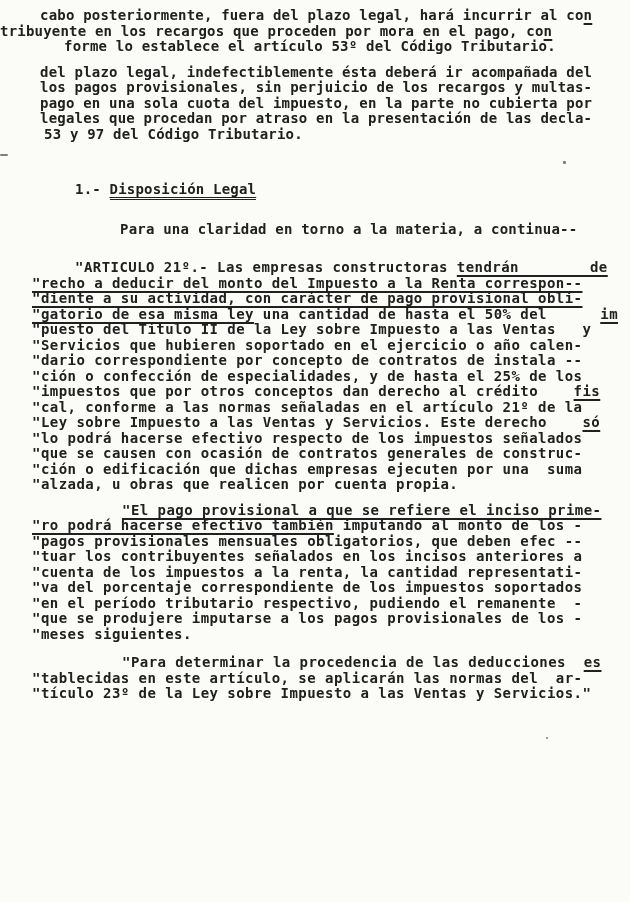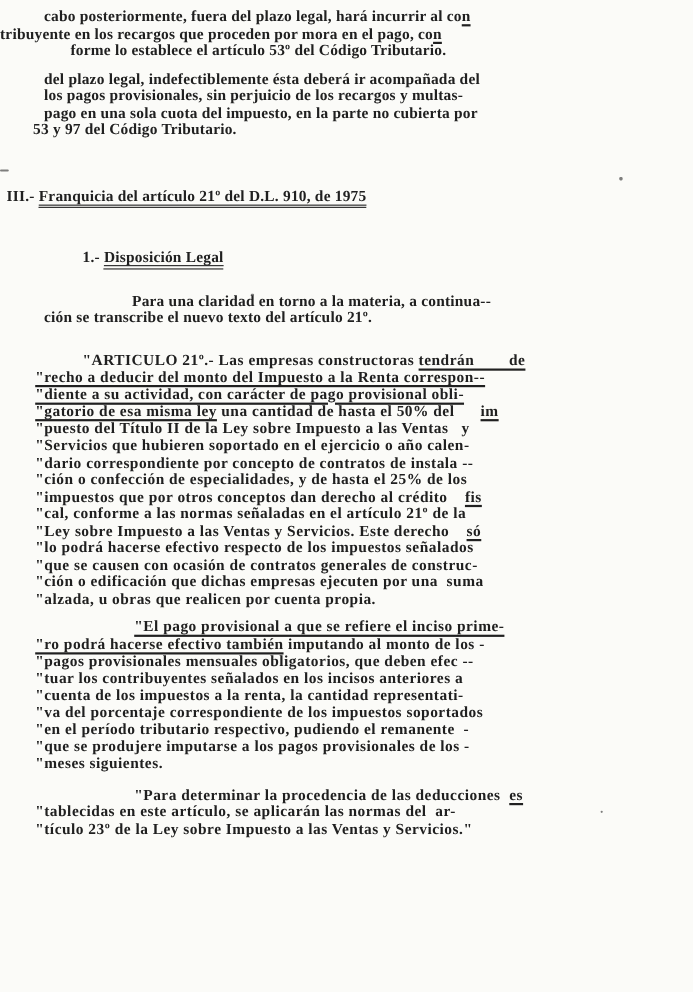--- a/index.html
+++ b/index.html
@@ -11,21 +11,20 @@
     font-weight: 700;
     color: #202020;
     letter-spacing: 0.2px;
     overflow: hidden;
   }
   #page {
     position: relative;
     width: 630px; height: 802px;
     padding-top: 8px;
     box-sizing: border-box;
-    font-family: Liberation Serif, serif;
   }
   .block { margin: 0; }
   .line {
     white-space: pre;
     line-height: 15.5px;
     height: 15.5px;
     box-sizing: border-box;
   }
   .quote .line { letter-spacing: 0.45px; }
   .u {
@@ -54,31 +53,28 @@
   <div id="blocks-root">
       <div class="block" style="margin-top: 0px;">
         <div class="line" style="padding-left: 40px;"><span>cabo posteriormente, fuera del plazo legal, hará incurrir al co</span><span class="u">n</span></div>
         <div class="line" style=""><span>tribuyente en los recargos que proceden por mora en el pago, co</span><span class="u">n</span></div>
         <div class="line" style="padding-left: 64px;"><span>forme lo establece el artículo 53º del Código Tributario.</span></div>
       </div>
       <div class="block" style="margin-top: 10px;">
         <div class="line" style="padding-left: 40px;"><span>del plazo legal, indefectiblemente ésta deberá ir acompañada del</span></div>
         <div class="line" style="padding-left: 40px;"><span>los pagos provisionales, sin perjuicio de los recargos y multas-</span></div>
         <div class="line" style="padding-left: 40px;"><span>pago en una sola cuota del impuesto, en la parte no cubierta por</span></div>
-        <div class="line" style="padding-left: 30px;"><span>53 y 97 del Código Tributario.</span></div>
-      </div>
-      <div class="block" style="margin-top: 45px;">
-        <div class="line" style="padding-left: 6px;"><span>III.- </span><span class="u2">Franquicia del artículo 21º del D.L. 910, de 1975</span></div>
+        <div class="line" style="padding-left: 40px;"><span>legales que procedan por atraso en la presentación de las decla-</span></div>
+        <div class="line" style="padding-left: 44px;"><span>53 y 97 del Código Tributario.</span></div>
       </div>
       <div class="block" style="margin-top: 40px;">
         <div class="line" style="padding-left: 75px;"><span>1.- </span><span class="u2">Disposición Legal</span></div>
       </div>
       <div class="block" style="margin-top: 24px;">
         <div class="line" style="padding-left: 120px;"><span>Para una claridad en torno a la materia, a continua--</span></div>
-        <div class="line" style="padding-left: 40px;"><span>ción se transcribe el nuevo texto del artículo 21º.</span></div>
       </div>
       <div class="block quote" style="margin-top: 23px;">
         <div class="line" style="padding-left: 75px;"><span>"ARTICULO 21º.- Las empresas constructoras </span><span class="u">tendrán        de</span></div>
         <div class="line" style="padding-left: 32px;"><span class="u">"recho a deducir del monto del Impuesto a la Renta correspon--</span></div>
         <div class="line" style="padding-left: 32px;"><span class="u">"diente a su actividad, con carácter de pago provisional obli-</span></div>
         <div class="line" style="padding-left: 32px;"><span class="u">"gatorio de esa misma ley</span><span> una cantidad de hasta el 50% del      </span><span class="u">im</span></div>
         <div class="line" style="padding-left: 32px;"><span>"puesto del Título II de la Ley sobre Impuesto a las Ventas   y</span></div>
         <div class="line" style="padding-left: 32px;"><span>"Servicios que hubieren soportado en el ejercicio o año calen-</span></div>
         <div class="line" style="padding-left: 32px;"><span>"dario correspondiente por concepto de contratos de instala --</span></div>
         <div class="line" style="padding-left: 32px;"><span>"ción o confección de especialidades, y de hasta el 25% de los</span></div>

